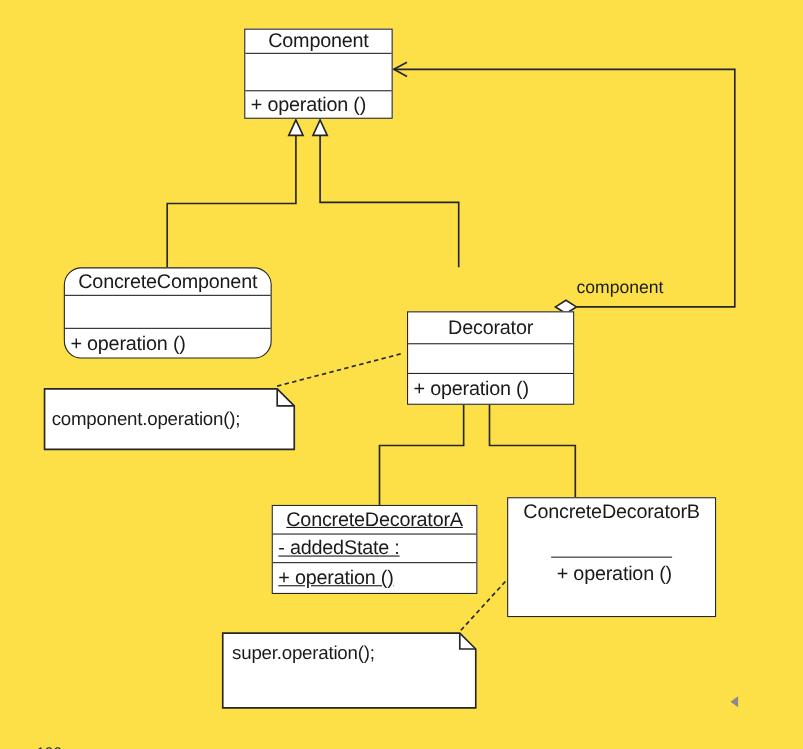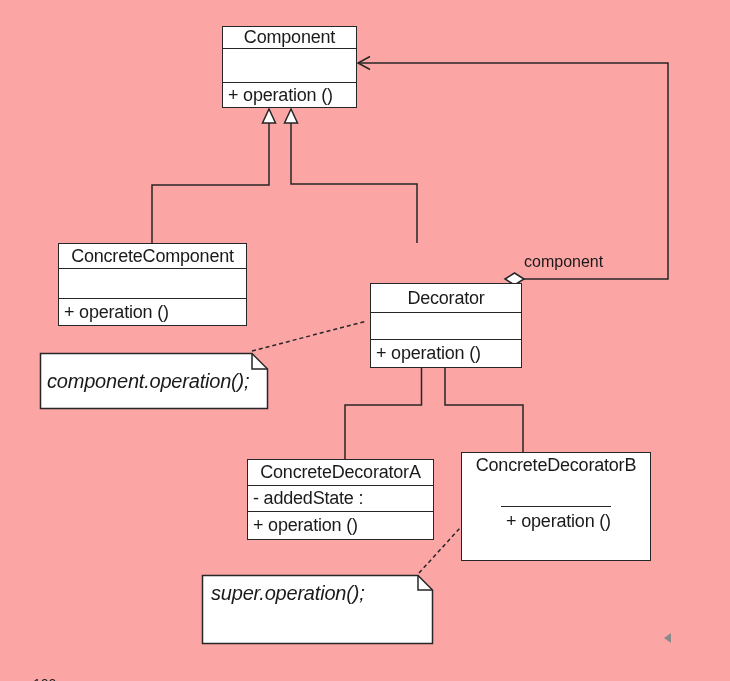--- a/index.html
+++ b/index.html
@@ -1,20 +1,20 @@
 <!DOCTYPE html>
 <html><head>
 <meta charset="utf-8">
 <style>
   html, body { margin: 0; padding: 0; background: #fff; }
   .canvas {
     position: relative;
     width: 730px;
     height: 681px;
-    background: #fca5a5;
+    background: #fde047;
     overflow: hidden;
     font-family: "Liberation Sans", sans-serif;
     color: #1a1a1a;
   }
   .connector-layer {
     position: absolute;
     left: 0; top: 0;
     width: 730px; height: 681px;
     z-index: 1;
   }
@@ -40,24 +40,23 @@
   .uml-class .attrs-box { flex: 1 1 auto; }
   .member {
     padding-left: 5px;
     display: flex;
     align-items: center;
     white-space: nowrap;
   }
   .note-text {
     position: absolute;
     z-index: 3;
-    font-size: 20px;
+    font-size: 17px;
     letter-spacing: -0.2px;
     white-space: nowrap;
-    font-style: italic;
   }
   .assoc-label {
     position: absolute;
     z-index: 3;
     font-size: 16px;
     white-space: nowrap;
   }
   .clipped-fragment {
     position: absolute;
     left: 33px; top: 676px;
@@ -129,33 +128,33 @@
     <path d="M252,351 L367,321" stroke-dasharray="4 3"></path>
     <path d="M419,573 L460,528" stroke-dasharray="4 3"></path>
   </svg>
 
   <div class="uml-class" style="left:222px; top:26px; width:135px; height:82px;">
     <div class="compartment title" style="height:21px;">Component</div>
     <div class="compartment attrs-box"></div>
     <div class="compartment member" style="height:25px;">+ operation ()</div>
   </div>
 
-  <div class="uml-class" style="left:58px; top:243px; width:189px; height:83px;">
+  <div class="uml-class" style="left:58px; top:243px; width:189px; height:83px;border-radius:16px;">
     <div class="compartment title" style="height:24px;">ConcreteComponent</div>
     <div class="compartment attrs-box"></div>
     <div class="compartment member" style="height:27px;">+ operation ()</div>
   </div>
 
   <div class="uml-class" style="left:370px; top:243px; width:152px; height:85px;margin-top:40px;">
     <div class="compartment title" style="height:28px;">Decorator</div>
     <div class="compartment attrs-box"></div>
     <div class="compartment member" style="height:28px;">+ operation ()</div>
   </div>
 
-  <div class="uml-class" style="left:247px; top:459px; width:187px; height:81px;">
+  <div class="uml-class" style="left:247px; top:459px; width:187px; height:81px;text-decoration:underline;">
     <div class="compartment title" style="height:25px;">ConcreteDecoratorA</div>
     <div class="compartment member" style="height:26px;text-align:center;">- addedState :</div>
     <div class="compartment member attrs-box">+ operation ()</div>
   </div>
 
   <div class="uml-class" style="left:461px; top:452px; width:190px; height:109px;align-items:center;">
     <div class="compartment title" style="height:25px;">ConcreteDecoratorB</div>
     <div class="compartment attrs-box" style="min-height:28px; flex:0 0 28px;"></div>
     <div class="compartment attrs-box" style="padding-top:2px;">
       <div class="member" style="height:25px;">+ operation ()</div>

